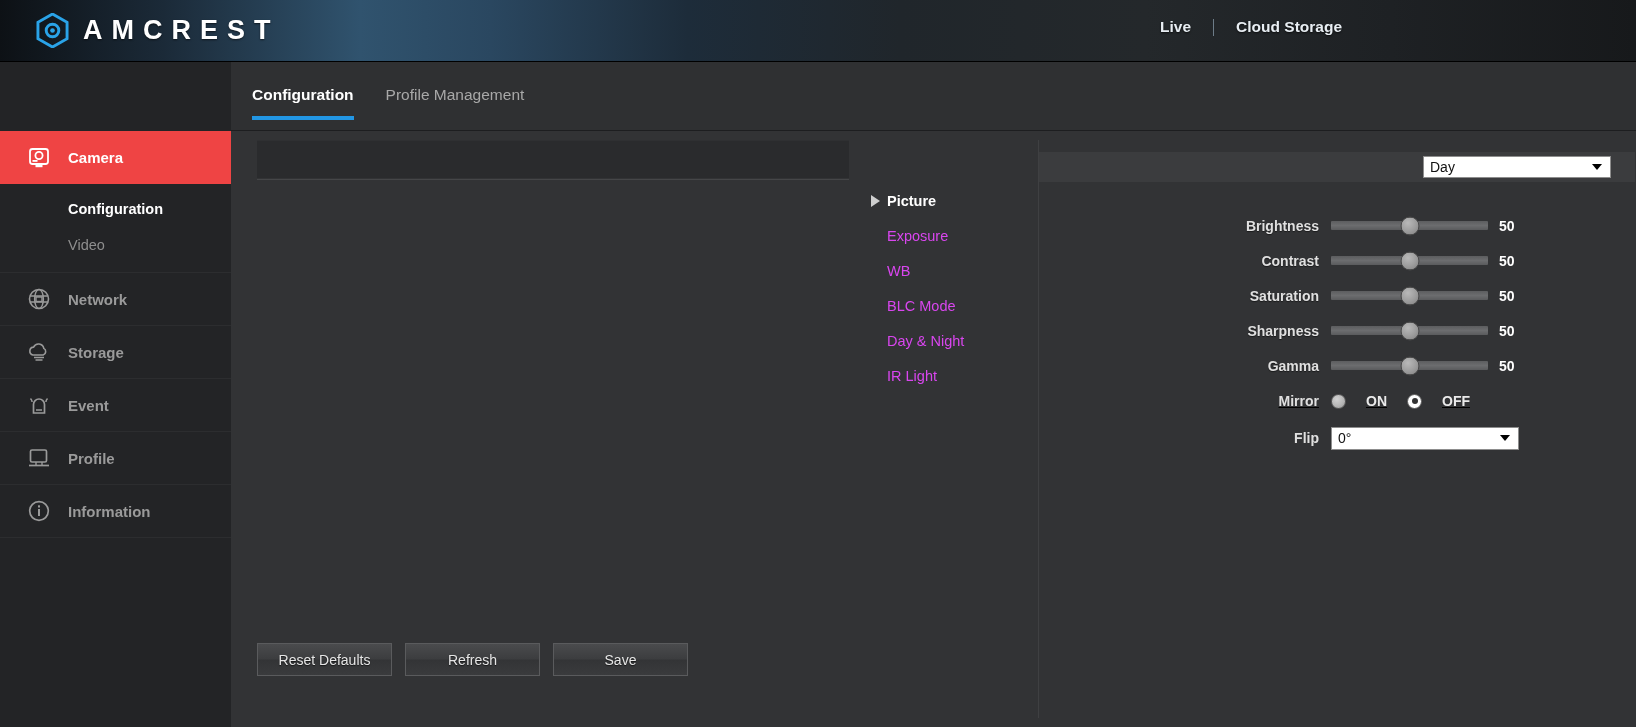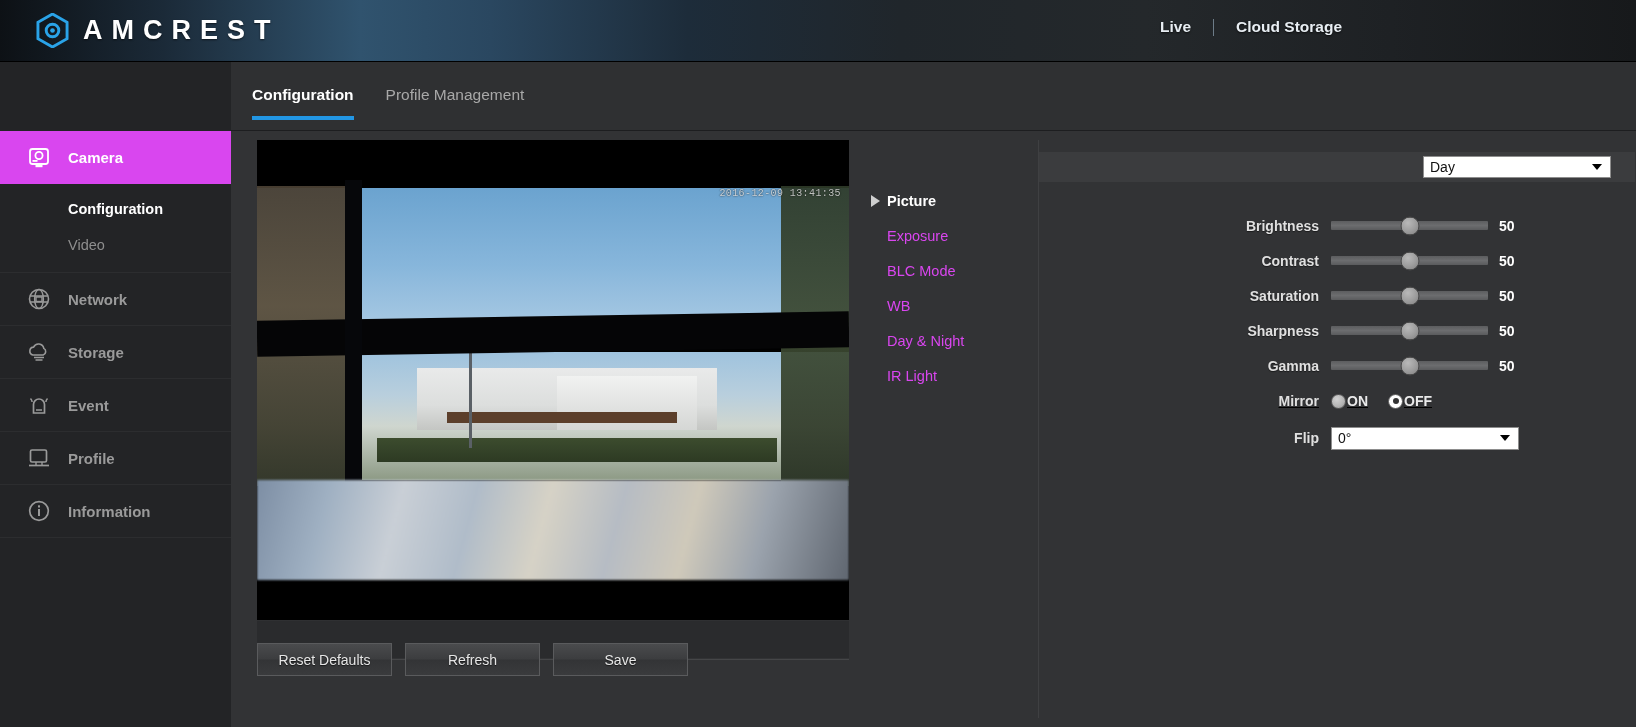--- a/index.html
+++ b/index.html
@@ -82,21 +82,21 @@
   .nav-item {
     position: relative; height: 53px;
     display: flex; align-items: center;
     padding-left: 26px; gap: 16px;
     color: #9a9a9a; font-size: 15px; font-weight: bold;
     cursor: pointer;
     border-bottom: 1px solid #2c2d2f;
   }
   .nav-item .ico { width: 26px; height: 26px; flex: 0 0 26px; display:block; }
   .nav-item.active {
-    background: #d946ef; color: #ffffff; border-bottom: none;
+    background: #ef4444; color: #ffffff; border-bottom: none;
   }
   .nav-item.active:after {
     content: ""; position: absolute; right: -21px; top: 0;
     border-top: 26.5px solid transparent;
     border-bottom: 26.5px solid transparent;
     border-left: 21px solid #1d90e4;
   }
   .sub-item {
     height: 36px; display: flex; align-items: center;
     padding-left: 68px; font-size: 14.5px; color: #8e8e8e;
@@ -285,21 +285,21 @@
     font-size: 14px; color: #ffffff; font-weight: bold;
   }
 
   .mirror-row {
     height: 36px; display: flex; align-items: center; text-decoration: underline;
   }
   .mirror-row .lbl {
     width: 291px; text-align: right; padding-right: 12px;
     font-size: 14px; color: #e0e0e0; font-weight: bold;
   }
-  .radio-opt { display: flex; align-items: center; gap: 1px; margin-right: 20px; }
+  .radio-opt { display: flex; align-items: center; gap: 20px; margin-right: 20px; }
   .radio {
     width: 15px; height: 15px; border-radius: 50%;
     background: radial-gradient(circle at 38% 32%, #d2d2d2 0%, #b4b4b4 60%, #8e8e8e 100%);
     border: 1px solid #5a5a5a; cursor: pointer;
     position: relative;
   }
   .radio.on { background: #ffffff; }
   .radio.on:after {
     content: ""; position: absolute; left: 50%; top: 50%;
     transform: translate(-50%,-50%);
@@ -403,60 +403,43 @@
       <rect x="12" y="11" width="2" height="7" fill="#9a9a9a"></rect>
       <rect x="12" y="7.3" width="2" height="2.2" fill="#9a9a9a"></rect>
     </svg>
     <span>Information</span>
   </div>
 </div>
 
 <div class="content">
 
   <div class="video-col">
-    <div class="video-frame">
-      <div class="scene">
-        <div class="band-sky"></div>
-        <div class="band-street"></div>
-        <div class="bldg"></div>
-        <div class="bldg2"></div>
-        <div class="awning"></div>
-        <div class="hedge"></div>
-        <div class="pole"></div>
-        <div class="left-foliage"></div>
-        <div class="right-foliage"></div>
-        <div class="mullion-h1"></div>
-        <div class="mullion-v"></div>
-        <div class="band-blur"></div>
-        <div class="tsmark">2016-12-09 13:41:35</div>
-      </div>
-    </div>
     <div class="video-strip"></div>
     <div class="video-sep"></div>
   </div>
 
   <div class="btnrow">
     <div class="btn">Reset Defaults</div>
     <div class="btn">Refresh</div>
     <div class="btn">Save</div>
   </div>
 
   <div class="submenu-col">
     <div class="sm-item active">
       <span class="sm-arrow"></span>
       <span>Picture</span>
     </div>
     <div class="sm-item">
       <span>Exposure</span>
     </div>
     <div class="sm-item">
+      <span>WB</span>
+    </div>
+    <div class="sm-item">
       <span>BLC Mode</span>
-    </div>
-    <div class="sm-item">
-      <span>WB</span>
     </div>
     <div class="sm-item">
       <span>Day &amp; Night</span>
     </div>
     <div class="sm-item">
       <span>IR Light</span>
     </div>
   </div>
 
   <div class="settings-col">

